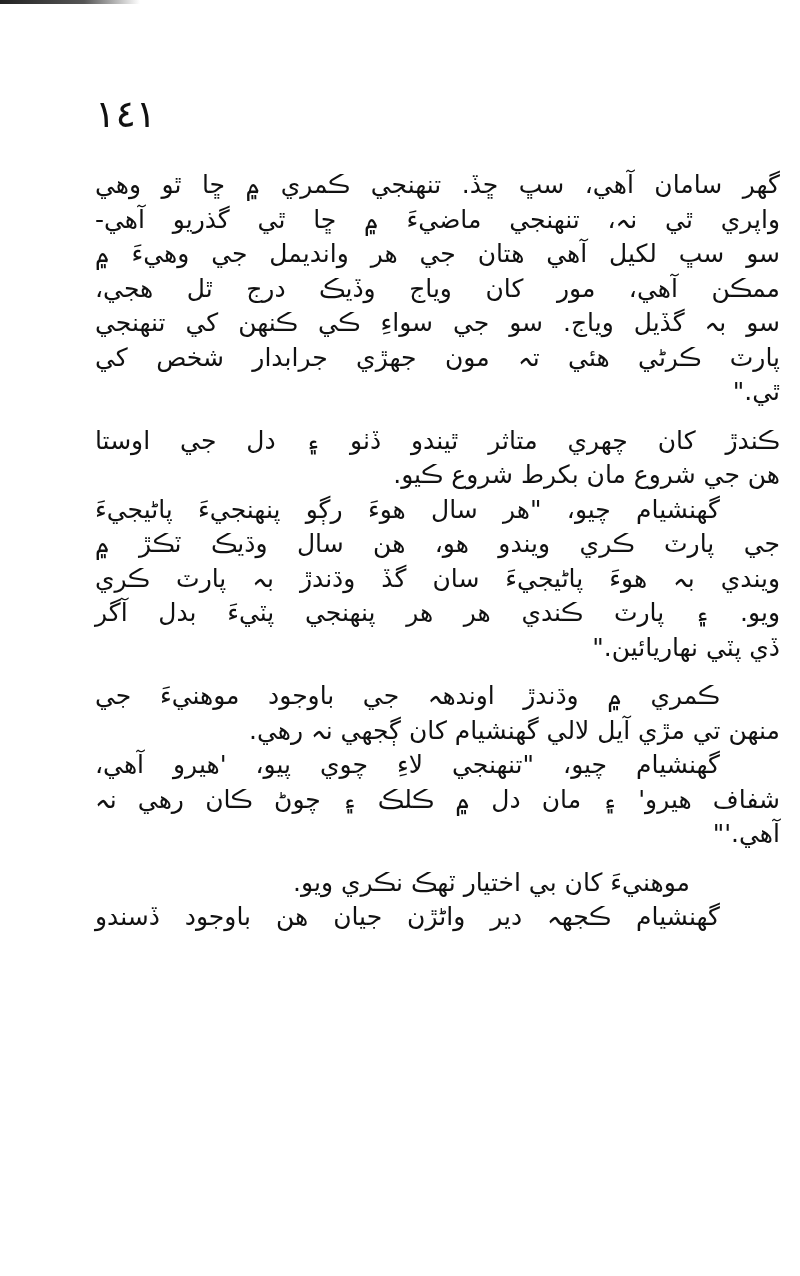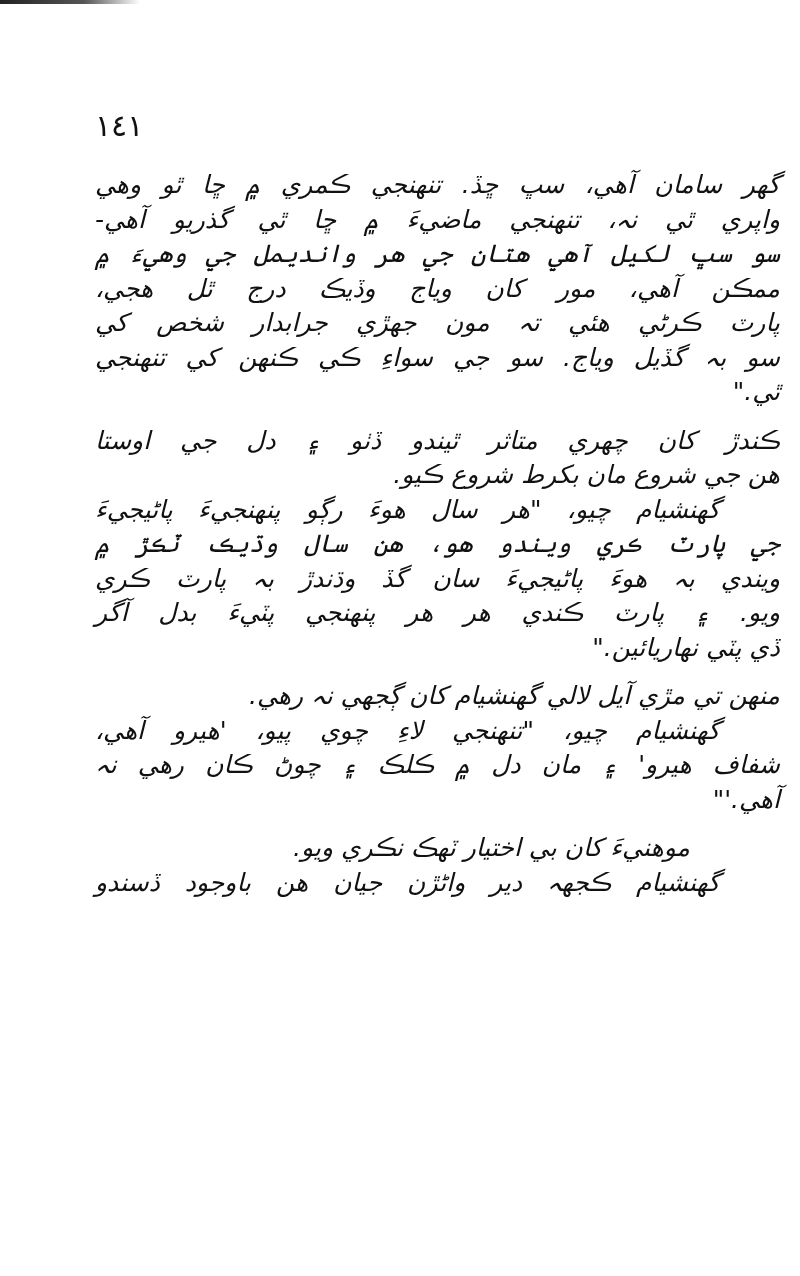--- a/index.html
+++ b/index.html
@@ -17,22 +17,22 @@
     }
     .top-edge {
       position: absolute;
       left: 0; top: 0;
       width: 140px; height: 4px;
       background: linear-gradient(to right, #222 0%, #555 60%, rgba(255,255,255,0) 100%);
     }
     .page-number {
       position: absolute;
       left: 95px;
-      top: 108px;
-      font-size: 30px;
+      top: 96px;
+      font-size: 38px;
       line-height: 36px;
       direction: rtl;
       letter-spacing: 1px;
     }
     .body-text {
       position: absolute;
       left: 95px;
       top: 168px;
       width: 685px;
       direction: rtl;
@@ -40,21 +40,20 @@
       font-size: 25px;
       line-height: 34.5px;
     }
     .line {
       display: block;
       white-space: nowrap;
       text-align: justify;
       text-align-last: justify;
       height: 34.5px;
       overflow: visible;
-      font-style: italic;
     }
     .line.last {
       text-align-last: right;
     }
     .line.indent {
       padding-right: 60px;
     }
     .line.indent-lg {
       padding-right: 90px;
     }
@@ -69,22 +68,22 @@
 
 <div class="page-number">١٤١</div>
 
 <div class="body-text">
 
   <div>
     <span class="line">گهر سامان آهي، سڀ ڇڏ. تنهنجي ڪمري ۾ ڇا ٿو وهي</span>
     <span class="line">واپري ٿي نہ، تنهنجي ماضيءَ ۾ ڇا ٿي گذريو آهي-</span>
     <span class="line">سو سڀ لکيل آهي هتان جي هر وانديمل جي وهيءَ ۾</span>
     <span class="line">ممڪن آهي، مور کان وياج وڏيڪ درج ٿل هجي،</span>
+    <span class="line">سو بہ گڏيل وياج. سو جي سواءِ ڪي ڪنهن کي تنهنجي</span>
     <span class="line">پارٽ ڪرڻي هئي تہ مون جهڙي جرابدار شخص کي</span>
-    <span class="line">سو بہ گڏيل وياج. سو جي سواءِ ڪي ڪنهن کي تنهنجي</span>
     <span class="line last">ٿي."</span>
   </div>
 
   <div class="para-gap"></div>
 
   <div>
     <span class="line">ڪندڙ کان چهري متاثر ٿيندو ڏٺو ۽ دل جي اوستا</span>
     <span class="line last">هن جي شروع مان بکرط شروع ڪيو.</span>
   </div>
 
@@ -92,20 +91,21 @@
     <span class="line indent">گهنشيام چيو، "هر سال هوءَ رڳو پنهنجيءَ پاڻيجيءَ</span>
     <span class="line">جي پارٽ ڪري ويندو هو، هن سال وڌيڪ ٽڪڙ ۾</span>
     <span class="line">ويندي بہ هوءَ پاڻيجيءَ سان گڏ وڌندڙ بہ پارٽ ڪري</span>
     <span class="line">ويو. ۽ پارٽ ڪندي هر هر پنهنجي پٽيءَ بدل آگر</span>
     <span class="line last">ڏي پٽي نهاريائين."</span>
   </div>
 
   <div class="para-gap"></div>
 
   <div>
+    <span class="line indent">ڪمري ۾ وڌندڙ اوندهہ جي باوجود موهنيءَ جي</span>
     <span class="line last">منهن تي مڙي آيل لالي گهنشيام کان ڳجهي نہ رهي.</span>
   </div>
 
   <div>
     <span class="line indent">گهنشيام چيو، "تنهنجي لاءِ چوي پيو، 'هيرو آهي،</span>
     <span class="line">شفاف هيرو' ۽ مان دل ۾ ڪلڪ ۽ چوڻ ڪان رهي نہ</span>
     <span class="line last">آهي.'"</span>
   </div>
 
   <div class="para-gap"></div>

